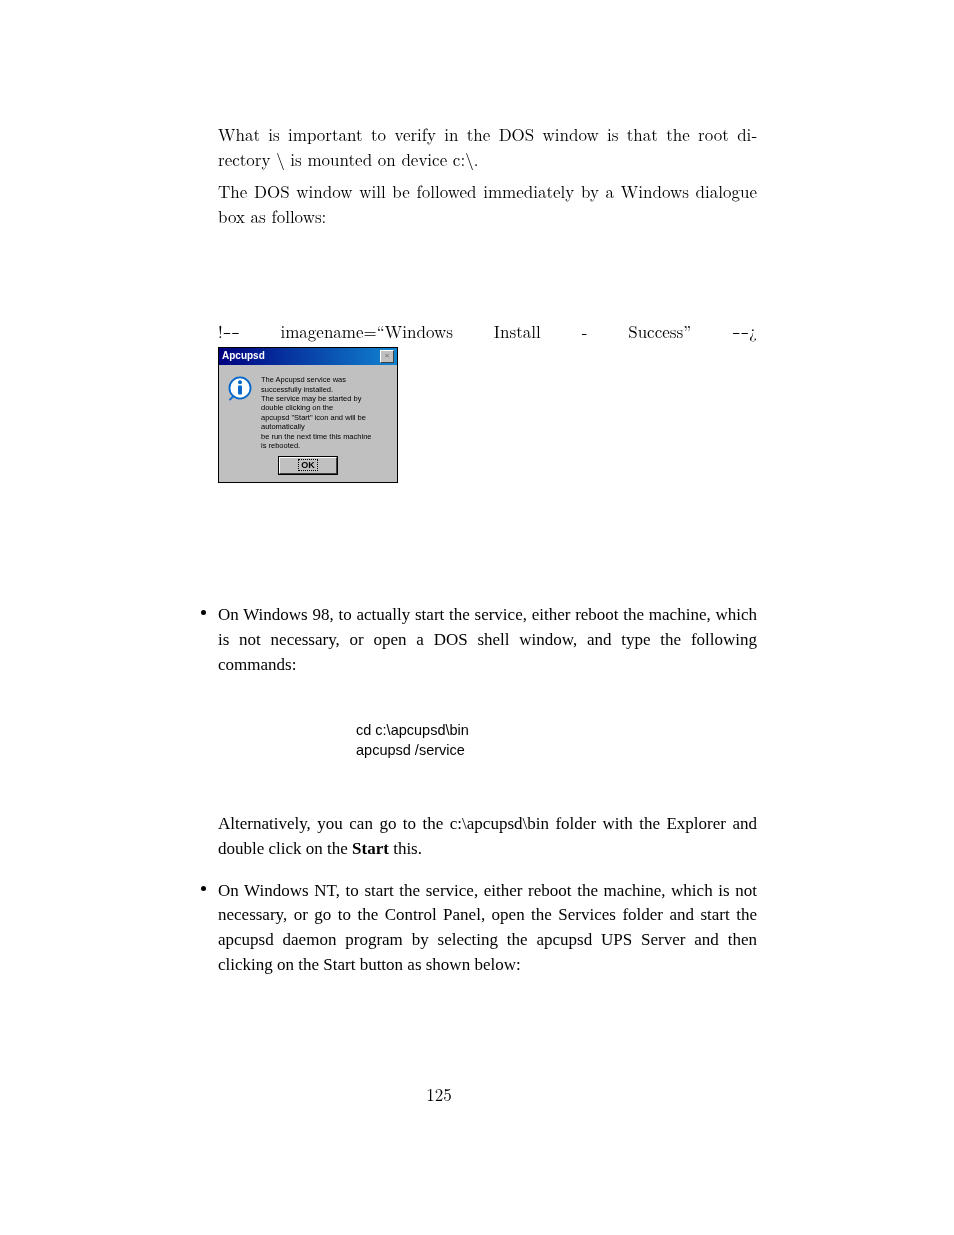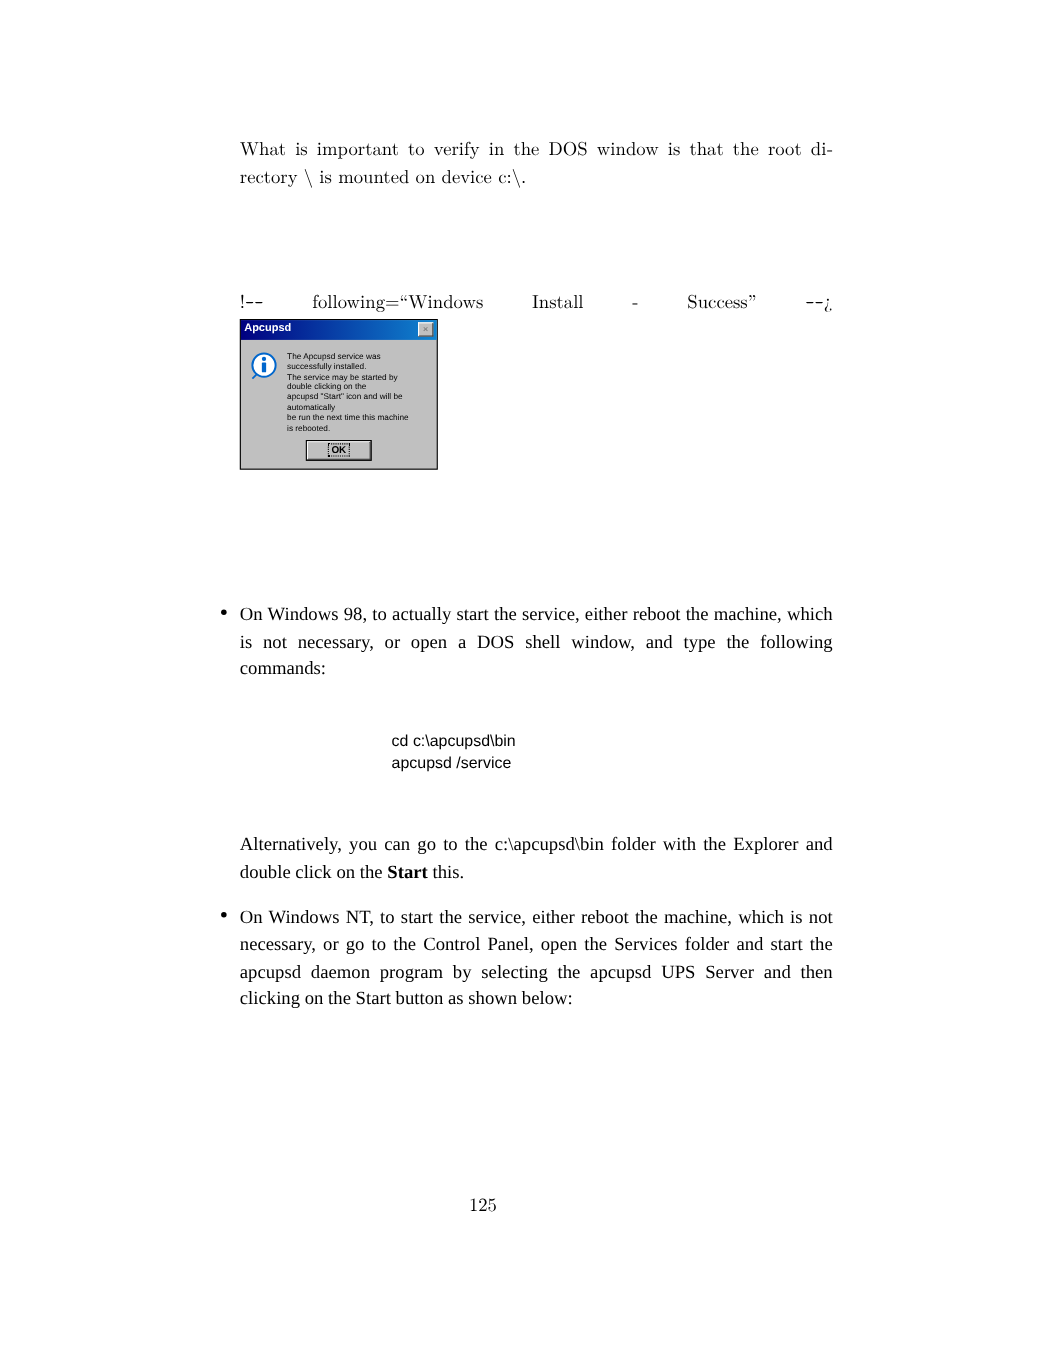--- a/index.html
+++ b/index.html
@@ -157,24 +157,27 @@
   </style>
 </head>
 <body>
 
 <div class="page-content">
 
   <p class="para indent-left">
     <span>What is important to verify in the DOS window is that the root di­rectory \ is mounted on device c:\.</span>
   </p>
 
+  <p class="para indent-left" style="margin-top:6px">
+    <span>The DOS window will be followed immediately by a Windows dialogue box as follows:</span>
+  </p>
 
   <div class="image-comment-line">
     <span class="seg"><span>!</span><span class="tt">--</span></span>
-    <span class="seg">following=“Windows</span>
+    <span class="seg">imagename=“Windows</span>
     <span class="seg">Install</span>
     <span class="seg">-</span>
     <span class="seg">Success”</span>
     <span class="seg"><span class="tt">--</span><span>¿</span></span>
   </div>
 
   <div class="win-dialog">
     <div class="win-titlebar">
       <span>Apcupsd</span>
       <span class="win-close">

